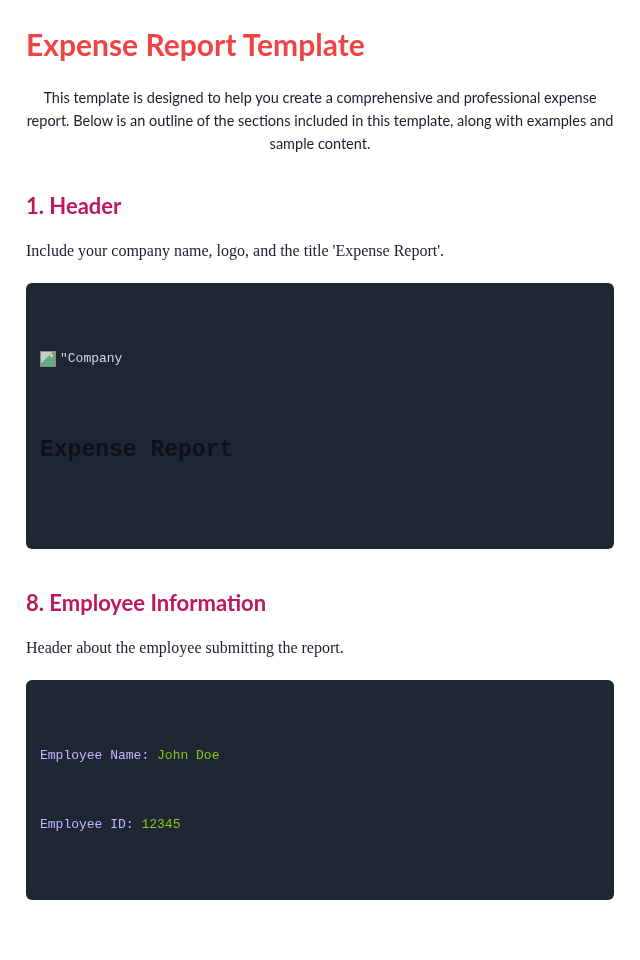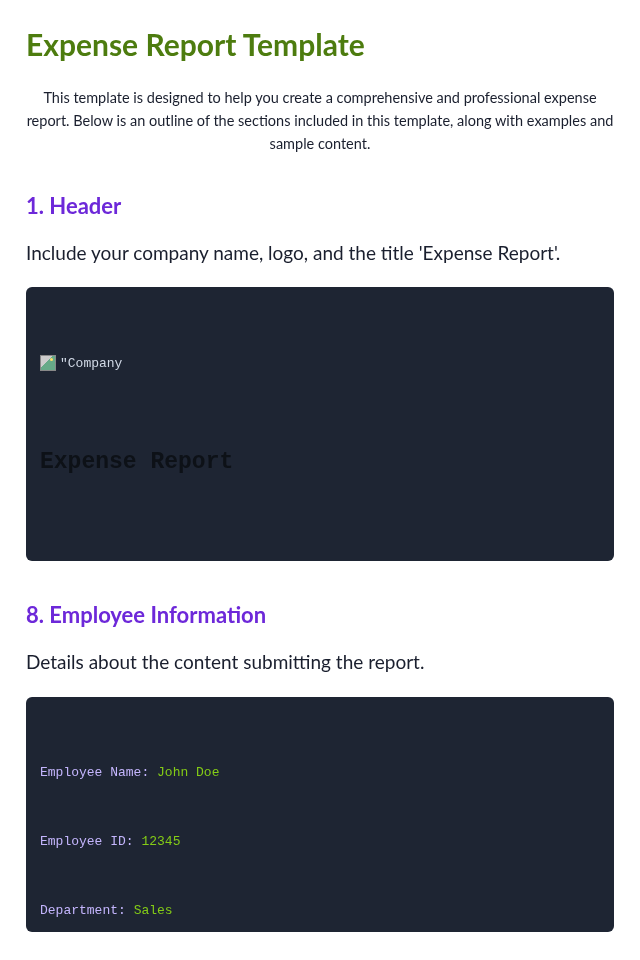--- a/index.html
+++ b/index.html
@@ -10,42 +10,43 @@
     body {
       font-family: 'Segoe UI', 'Lato', -apple-system, BlinkMacSystemFont, sans-serif;
       background: #ffffff;
       color: #1a1f2e;
       width: 640px;
       padding: 20px 26px;
     }
     h1 {
       font-size: 30px;
       font-weight: 700;
-      color: #4d7c0f;
+      color: #ef4444;
       margin-top: 6px;
       margin-bottom: 24px;
     }
     .intro {
       font-size: 14.5px;
       line-height: 1.6;
       color: #1a1f2e;
       margin-bottom: 36px;
       text-align: center;
     }
     h2 {
       font-size: 22px;
       font-weight: 700;
-      color: #6d28d9;
+      color: #be185d;
       margin-bottom: 20px;
     }
     .section-desc {
-      font-size: 19px;
+      font-size: 16px;
       line-height: 1.5;
       color: #1a1f2e;
       margin-bottom: 20px;
+      font-family: Liberation Serif, serif;
     }
     .code-block {
       background: #1e2533;
       border-radius: 6px;
       padding: 14px 14px 14px 14px;
       font-family: 'Consolas', 'Monaco', 'Courier New', monospace;
       font-size: 13px;
       color: #d1d9e6;
       margin-bottom: 40px;
     }
@@ -75,21 +76,21 @@
       right: 2px;
       width: 3px;
       height: 3px;
       background: #ffe066;
       border-radius: 50%;
     }
     .code-h1 {
       font-size: 23px;
       font-weight: 700;
       color: #0d1117;
-      margin-top: 24px;
+      margin-top: 16px;
       margin-bottom: 72px;
     }
     .code-plain {
       color: #d1d9e6;
       margin-bottom: 52px;
     }
     .code-block .row {
       margin-top: 35px;
       margin-bottom: 54px;
     }
@@ -117,25 +118,22 @@
 <div class="code-block">
   <div class="broken-img">
     <span class="icon-box"></span>
       <span>"Company</span>
   </div>
   <div class="code-h1">Expense Report</div>
 </div>
 
 <h2>8. Employee Information</h2>
 
-<p class="section-desc">Details about the content submitting the report.</p>
+<p class="section-desc">Header about the employee submitting the report.</p>
 
 <div class="code-block">
   <div class="row">
     <span class="label-dark">Employee Name:</span> <span class="value-light">John Doe</span>
   </div>
   <div class="row">
     <span class="label-dark">Employee ID:</span> <span class="value-light">12345</span>
   </div>
-  <div class="row" style="margin-bottom:0;">
-    <span class="label-dark">Department:</span> <span class="value-light">Sales</span>
-  </div>
 </div>
 
 </body></html>

